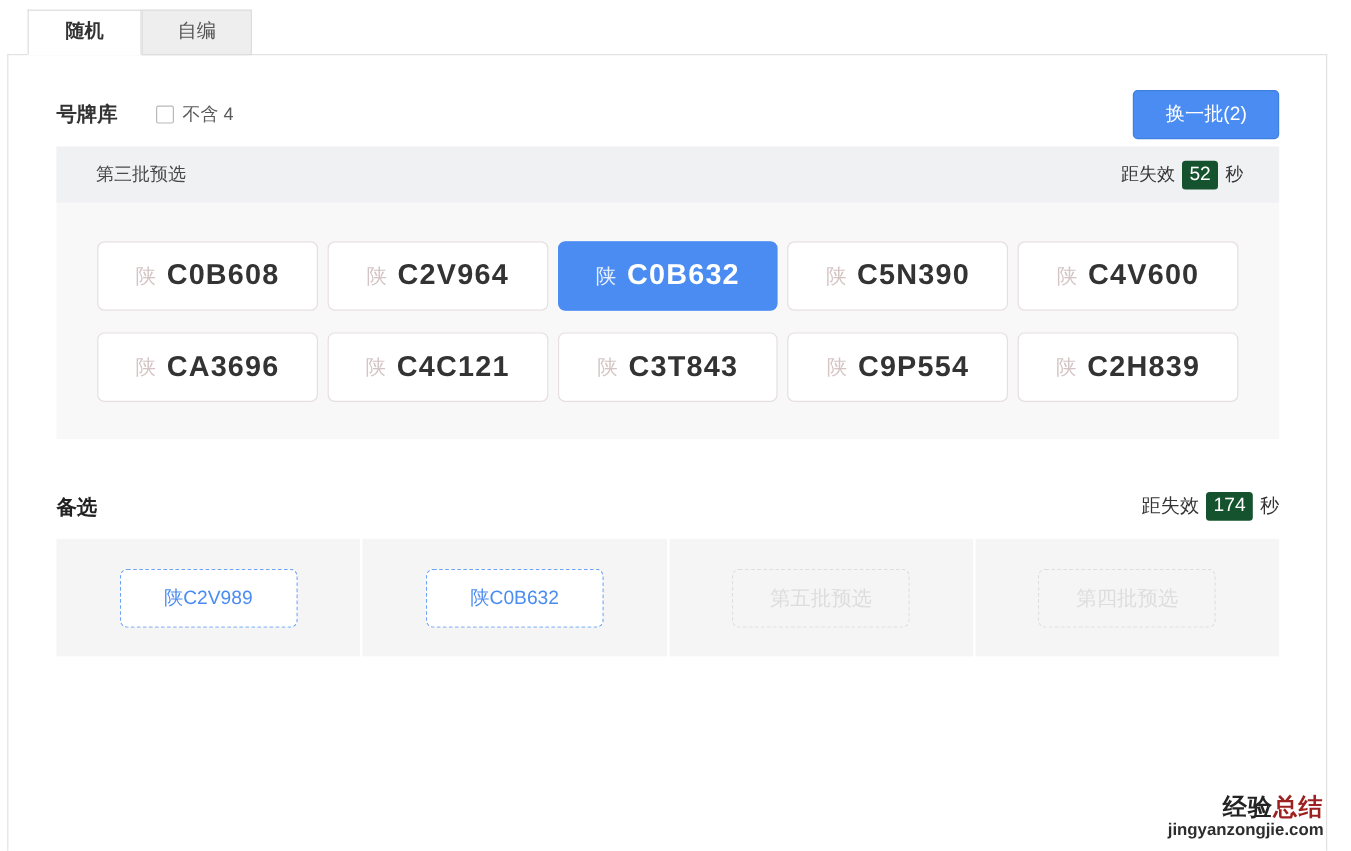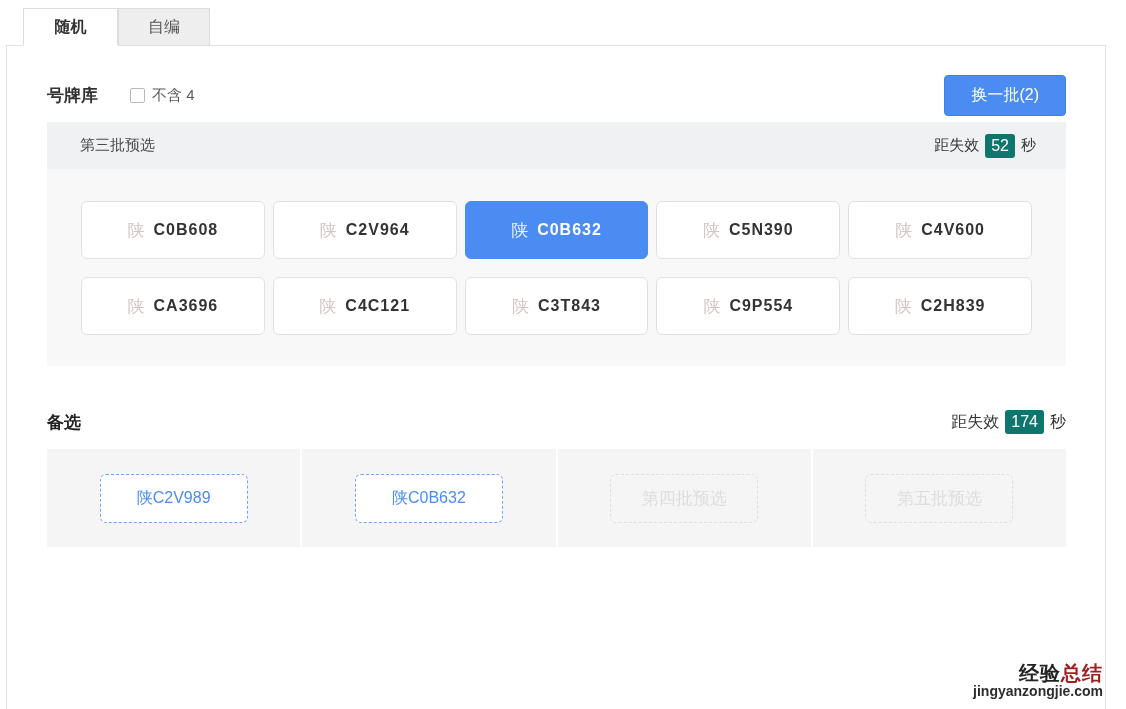--- a/index.html
+++ b/index.html
@@ -59,41 +59,41 @@
   .batch-bar {
     margin-top:6px; height:47px;
     background:#f0f1f3;
     display:flex; align-items:center;
     padding:0 30px 0 33px;
     font-size:15px; color:#4a4a4a;gap:28px;
   }
   .expiry { margin-left:auto; display:flex; align-items:center; font-size:15px; color:#333; }
   .badge {
     display:inline-block; margin:0 6px;
-    background:#0f766e; color:#fff;
+    background:#14532d; color:#fff;
     border-radius:3px; padding:3px 6px; font-size:16px;
   }
   
   .plate-area {
     background:#f8f8f9;
     padding:32px 34px 31px 34px;
   }
   .plate-grid {
     display:grid;
     grid-template-columns:repeat(5,1fr);
     gap:18px 8px;
   }
   .plate {
     height:58px; background:#fff;
     border:1px solid #e7dfdf; border-radius:6px;
     display:flex; align-items:center; justify-content:center;
     cursor:pointer;
   }
   .plate .prov { font-size:17px; color:#d4c4c4; margin-right:9px; }
-  .plate .num  { font-size:16px; font-weight:bold; color:#333; letter-spacing:1px; }
+  .plate .num  { font-size:24px; font-weight:bold; color:#333; letter-spacing:1px; }
   .plate.selected { background:#4a8cf2; border-color:#4a8cf2; }
   .plate.selected .prov { color:#e9f0fd; }
   .plate.selected .num  { color:#fff; }
   
   .alt-header {
     margin-top:44px;
     display:flex; align-items:center;
   }
   .alt-title { font-size:17px; font-weight:bold; color:#222; }
   .alt-header .expiry { font-size:16px; }
@@ -224,24 +224,24 @@
   </div>
 
   <div class="alt-strip">
       <div class="alt-cell">
         <div class="slot filled">陕C2V989</div>
       </div>
       <div class="alt-cell">
         <div class="slot filled">陕C0B632</div>
       </div>
       <div class="alt-cell">
+        <div class="slot placeholder">第五批预选</div>
+      </div>
+      <div class="alt-cell">
         <div class="slot placeholder">第四批预选</div>
-      </div>
-      <div class="alt-cell">
-        <div class="slot placeholder">第五批预选</div>
       </div>
     </div>
 
 
 </div>
 
 <div class="watermark">
   <div class="wm-line1">
     <span class="wm-black">经验</span><span class="wm-red">总结</span>
   </div>

